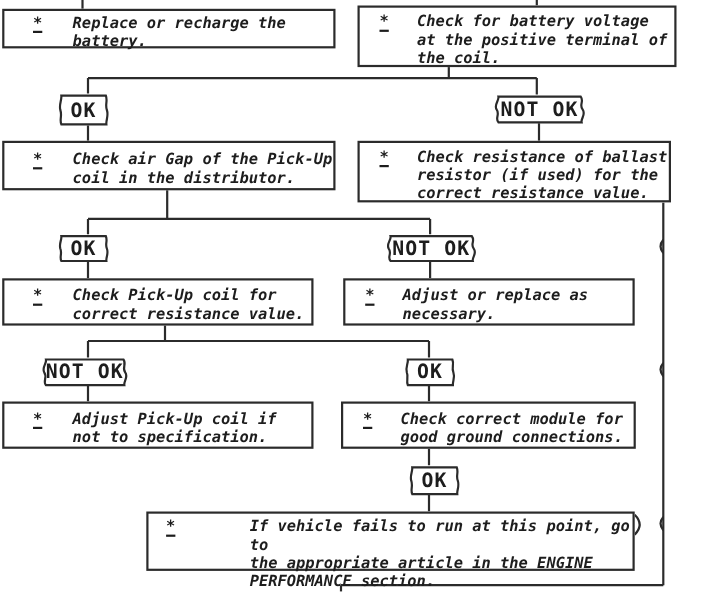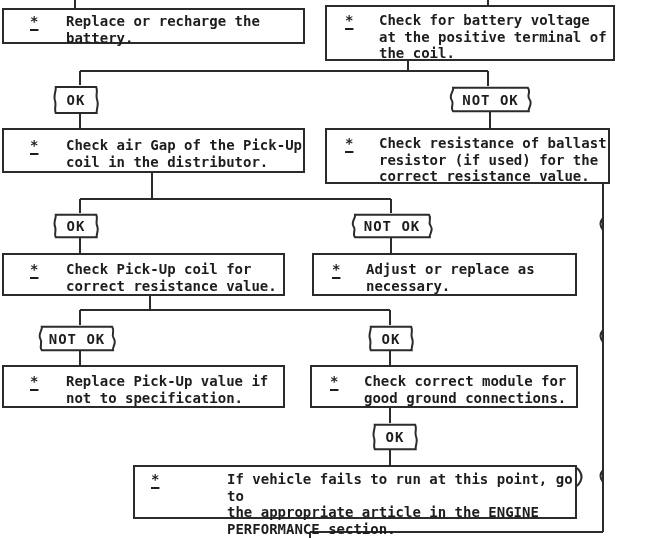--- a/index.html
+++ b/index.html
@@ -3,26 +3,26 @@
 <meta charset="utf-8">
 <style>
   html,body{margin:0;padding:0;background:#ffffff;}
   #stage{position:relative;width:650px;height:538px;background:#ffffff;overflow:hidden;
          font-family:"DejaVu Sans Mono","Liberation Mono",monospace;}
   #wires{position:absolute;left:0;top:0;width:650px;height:538px;pointer-events:none;}
   .node{position:absolute;box-sizing:border-box;background:#ffffff;border:2px solid #2b2b2b;
         font-weight:bold;font-size:14px;line-height:16.5px;color:#1d1d1d;}
   .node .ast{position:absolute;top:var(--pt,5px);text-decoration:underline;
              text-underline-offset:3px;text-decoration-thickness:2px;cursor:pointer;}
-  .node .txt{white-space:pre-line;padding-top:var(--pt,5px);}
+  .node .txt{white-space:pre-line;padding-top:var(--pt,5px);font-style:italic;}
   .nL .ast{left:26px}  .nL .txt{padding-left:62px;}
   .nR .ast{left:18px}  .nR .txt{padding-left:52px;}
   .nB .ast{left:16px}  .nB .txt{padding-left:92px;}
   .flag{position:absolute;display:flex;align-items:center;justify-content:center;
-        font-weight:bold;font-size:14px;color:#1d1d1d;}
+        font-weight:bold;font-size:18px;color:#1d1d1d;}
   .flag svg{position:absolute;inset:0;width:100%;height:100%;}
   .flag .flag-text{position:relative;letter-spacing:1px;}
   .flag.u .flag-text{text-underline-offset:3px;
                      text-decoration-thickness:2px;cursor:pointer;}
 </style>
 </head>
 <body>
 
 <div id="stage">
 
@@ -84,21 +84,21 @@
   </div>
 
   <div class="node nR" style="left:312px;top:253px;width:265px;height:43px;--pt:6px">
     <span class="ast">*</span>
     <div class="txt">Adjust or replace as
 necessary.</div>
   </div>
 
   <div class="node nL" style="left:2px;top:365px;width:283px;height:43px;--pt:6px">
     <span class="ast">*</span>
-    <div class="txt">Replace Pick-Up value if
+    <div class="txt">Adjust Pick-Up coil if
 not to specification.</div>
   </div>
 
   <div class="node nR" style="left:310px;top:365px;width:268px;height:43px;--pt:6px">
     <span class="ast">*</span>
     <div class="txt">Check correct module for
 good ground connections.</div>
   </div>
 
   <div class="node nB" style="left:133px;top:465px;width:444px;height:54px;--pt:4px">

